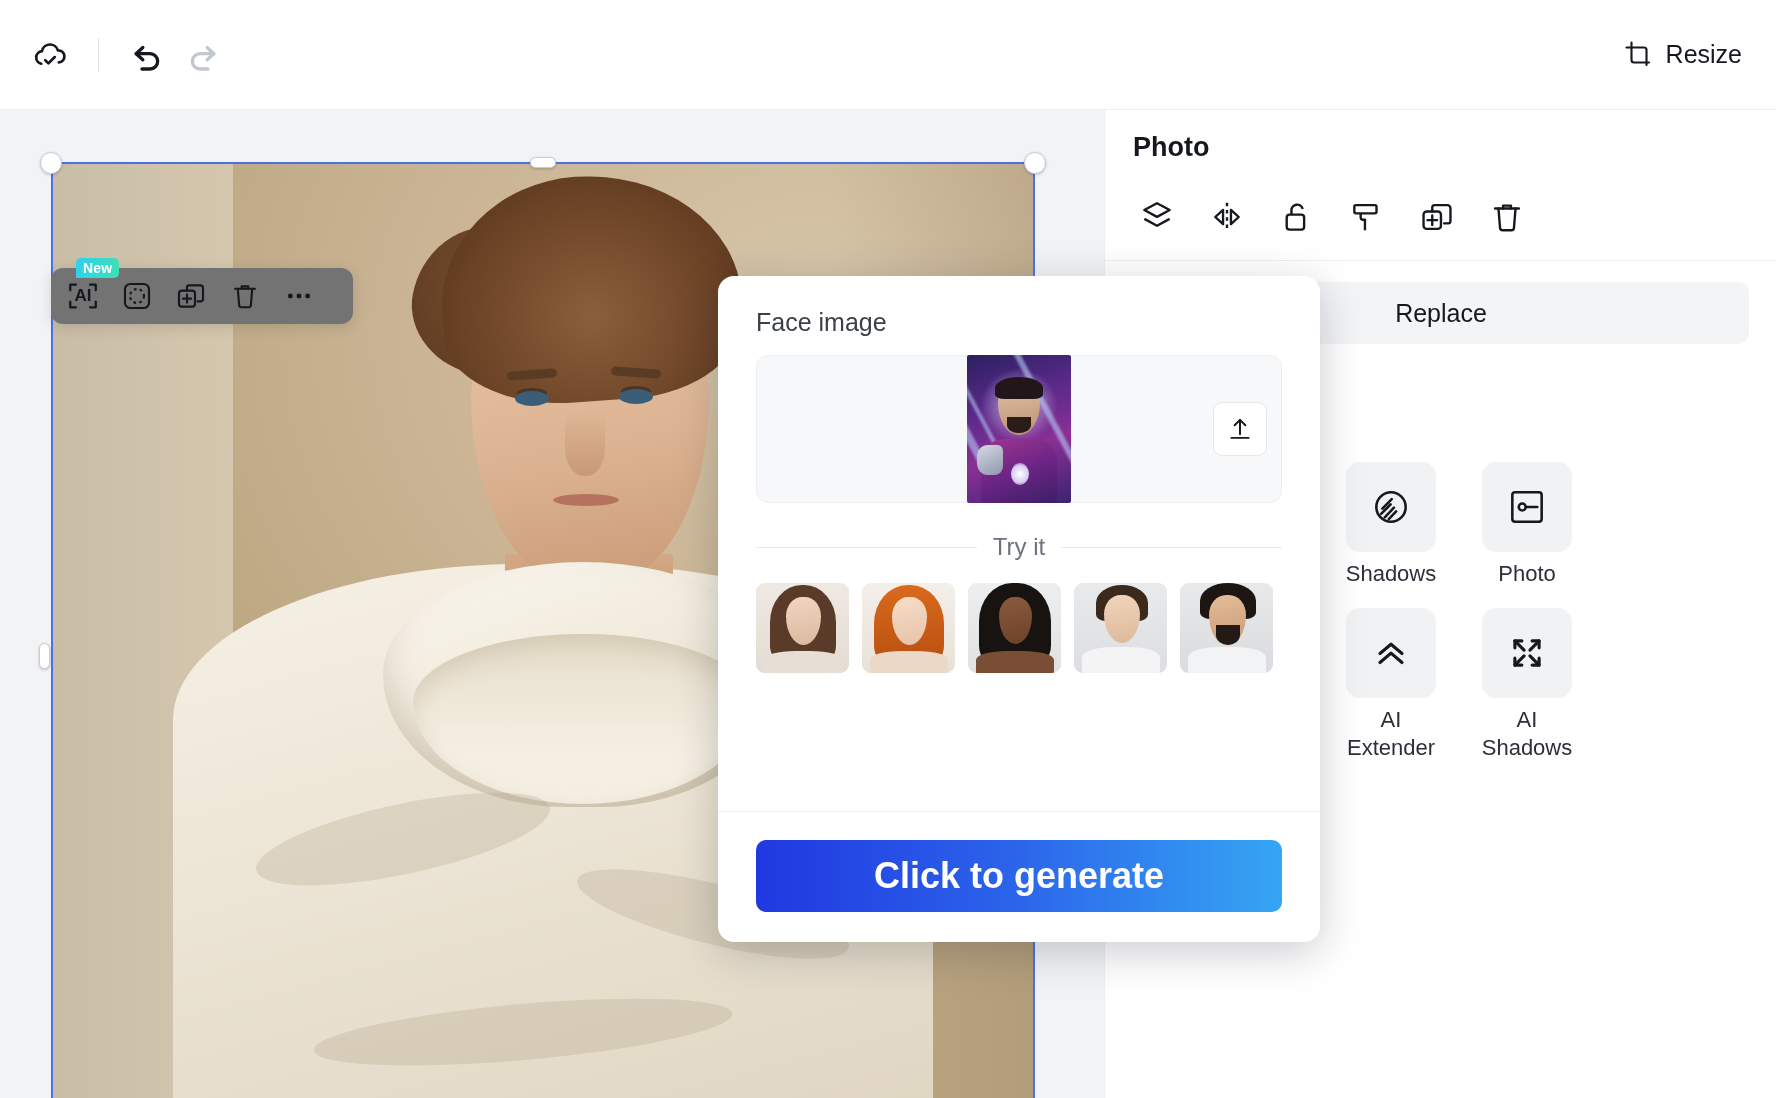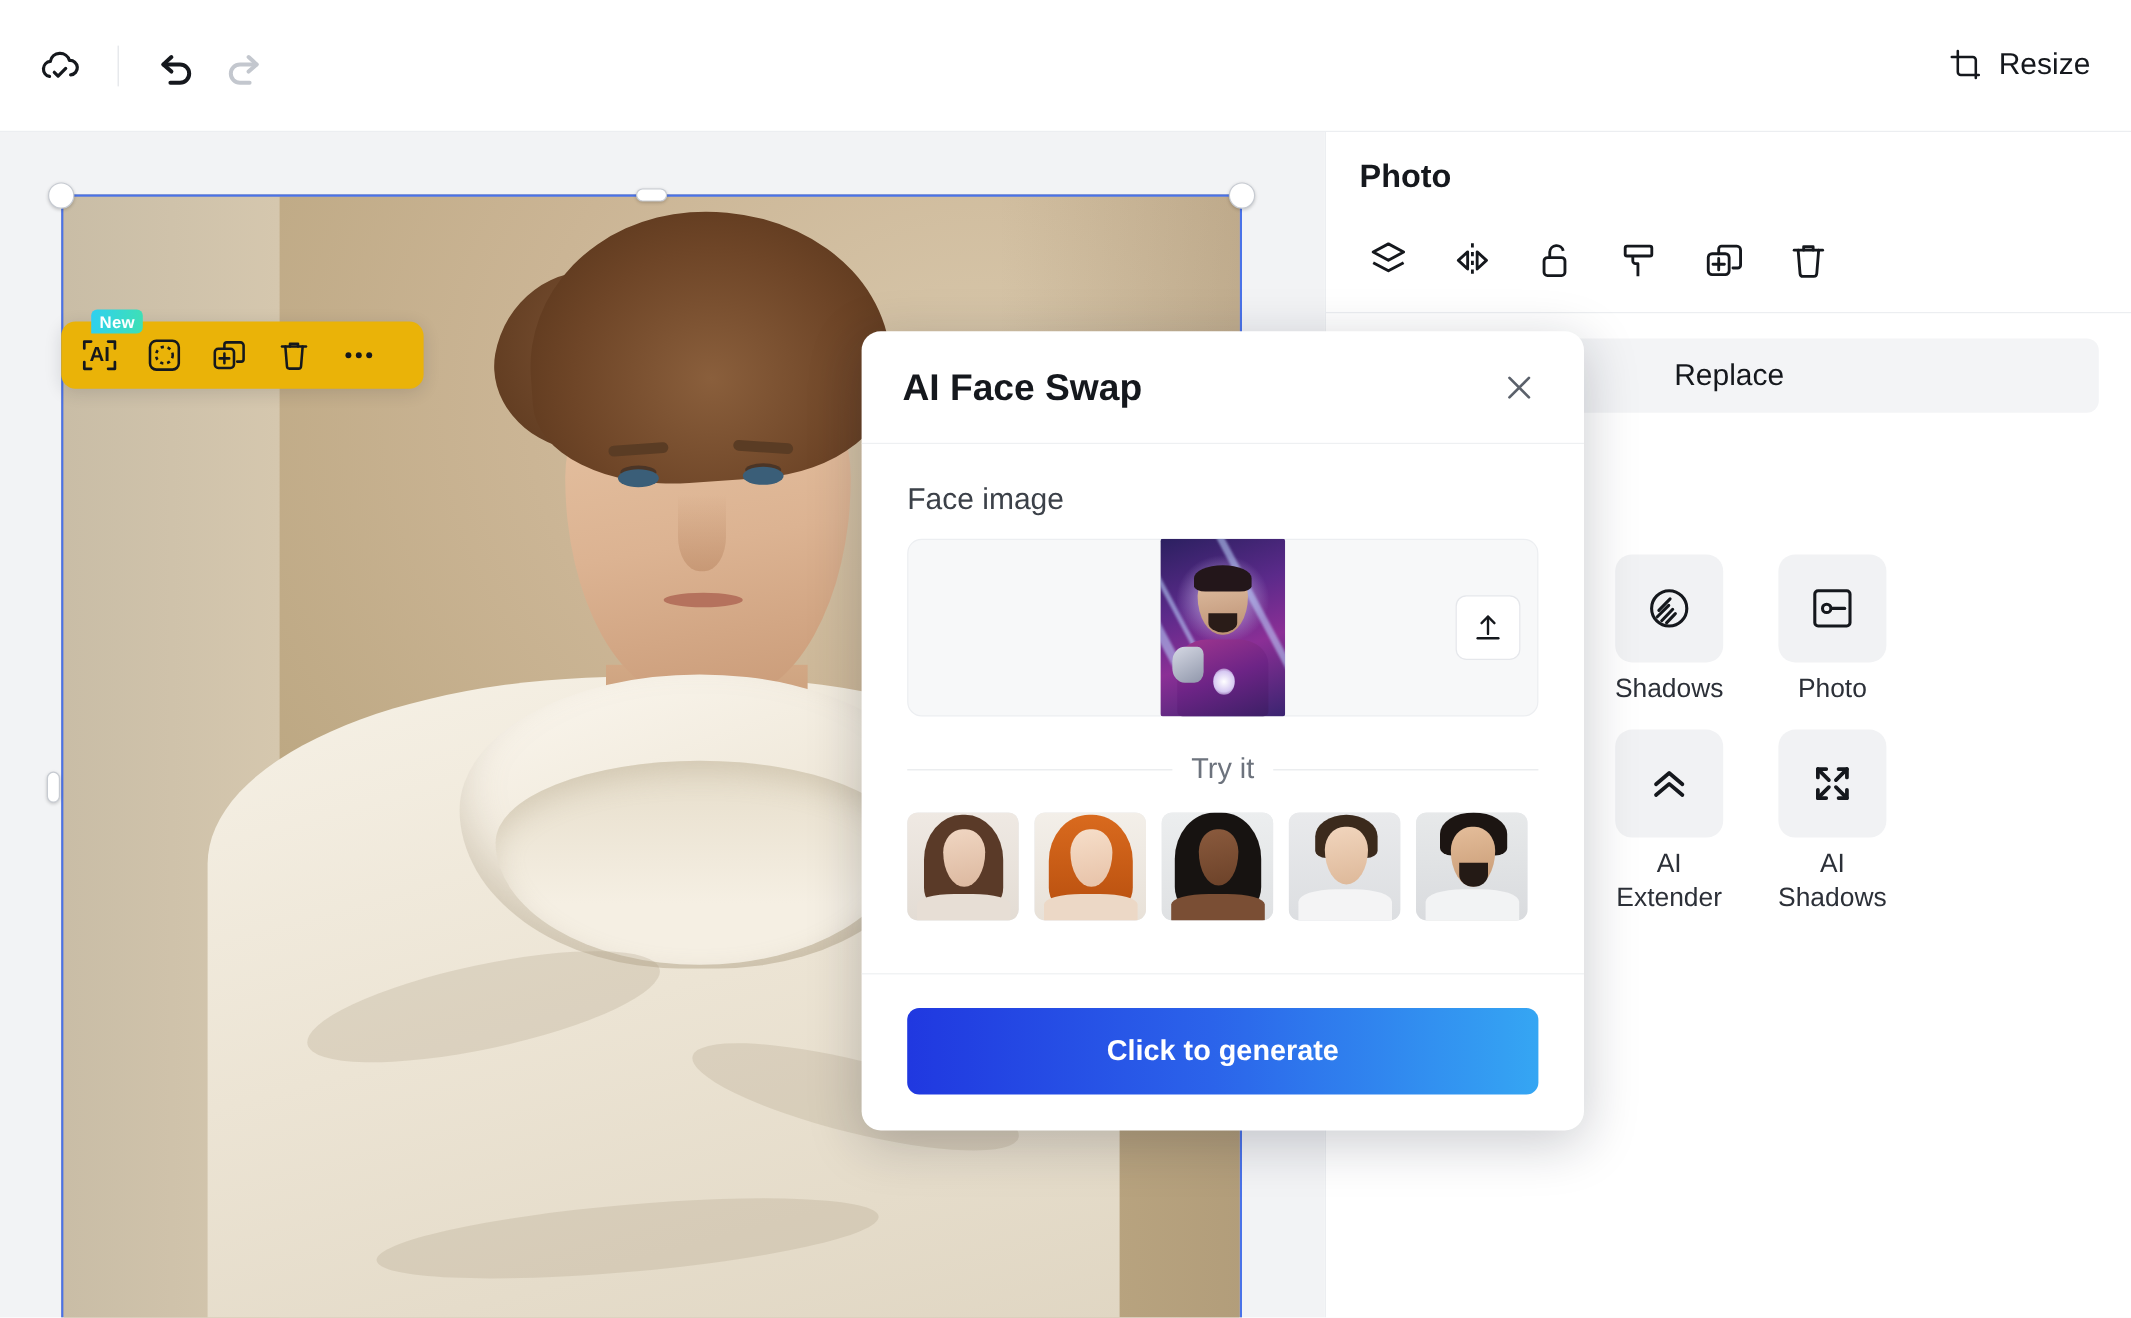--- a/index.html
+++ b/index.html
@@ -163,21 +163,21 @@
     z-index: 12;
   }
   .handle.corner { width: 22px; height: 22px; }
   .handle.tb { width: 26px; height: 11px; border-radius: 6px; }
   .handle.lr { width: 11px; height: 26px; border-radius: 6px; }
 
   
   .float-tools {
     position: absolute; left: 51px; top: 158px;
     height: 56px; width: 302px;
-    background: #eab308;
+    background: #737373;
     border-radius: 12px;
     box-shadow: 0 3px 14px rgba(20,25,40,.14);
     display: flex; align-items: center;
     padding: 0 6px; gap: 2px;
     z-index: 20;
   }
   .ft-btn {
     position: relative;
     width: 52px; height: 52px;
     display: flex; align-items: center; justify-content: center;
@@ -359,21 +359,21 @@
   .t-face { position: absolute; border-radius: 46% 46% 50% 50% / 40% 40% 60% 60%; }
   .t-shoulder { position: absolute; left: 8px; bottom: 0; width: 78px; height: 22px; border-radius: 40% 40% 0 0; }
   .modal-foot {
     position: absolute; left: 0; bottom: 0; width: 100%;
     border-top: 1px solid #eef0f2;
     padding: 28px 38px 30px 38px;
   }
   .gen-btn {
     width: 100%; height: 72px;
     background: linear-gradient(90deg, #2038e0 0%, #2b63ea 48%, #35a6f3 100%);
-    color: #ffffff; font-size: 24px; font-weight: bold;
+    color: #ffffff; font-size: 36px; font-weight: bold;
     border: none; border-radius: 10px; cursor: pointer;
     font-family: "Liberation Sans", sans-serif;
   }
 </style>
 </head>
 <body>
 
 <div id="app">
 
   <div class="topbar">
@@ -577,28 +577,20 @@
         </div>
         <div class="tool-label">
           <span>AI</span><br>
           <span>Shadows</span>
         </div>
       </div>
     </div>
   </div>
 
   <div class="modal">
-    <div class="modal-head">
-      <div class="modal-title">AI Face Swap</div>
-      <button class="modal-close">
-        <svg width="30" height="30" viewBox="0 0 24 24" fill="none" stroke="#5b616b" stroke-width="1.8" stroke-linecap="round">
-          <path d="M5.5 5.5l13 13M18.5 5.5l-13 13"></path>
-        </svg>
-      </button>
-    </div>
 
     <div class="modal-body">
       <div class="field-label">Face image</div>
 
       <div class="drop-zone">
         <div class="face-thumb">
           <div class="im-streak" style="left:-6px;top:-10px;width:8px;height:170px;"></div>
           <div class="im-streak" style="left:16px;top:-20px;width:4px;height:180px;"></div>
           <div class="im-streak" style="left:84px;top:-16px;width:6px;height:170px;"></div>
           <div class="im-body"></div>

